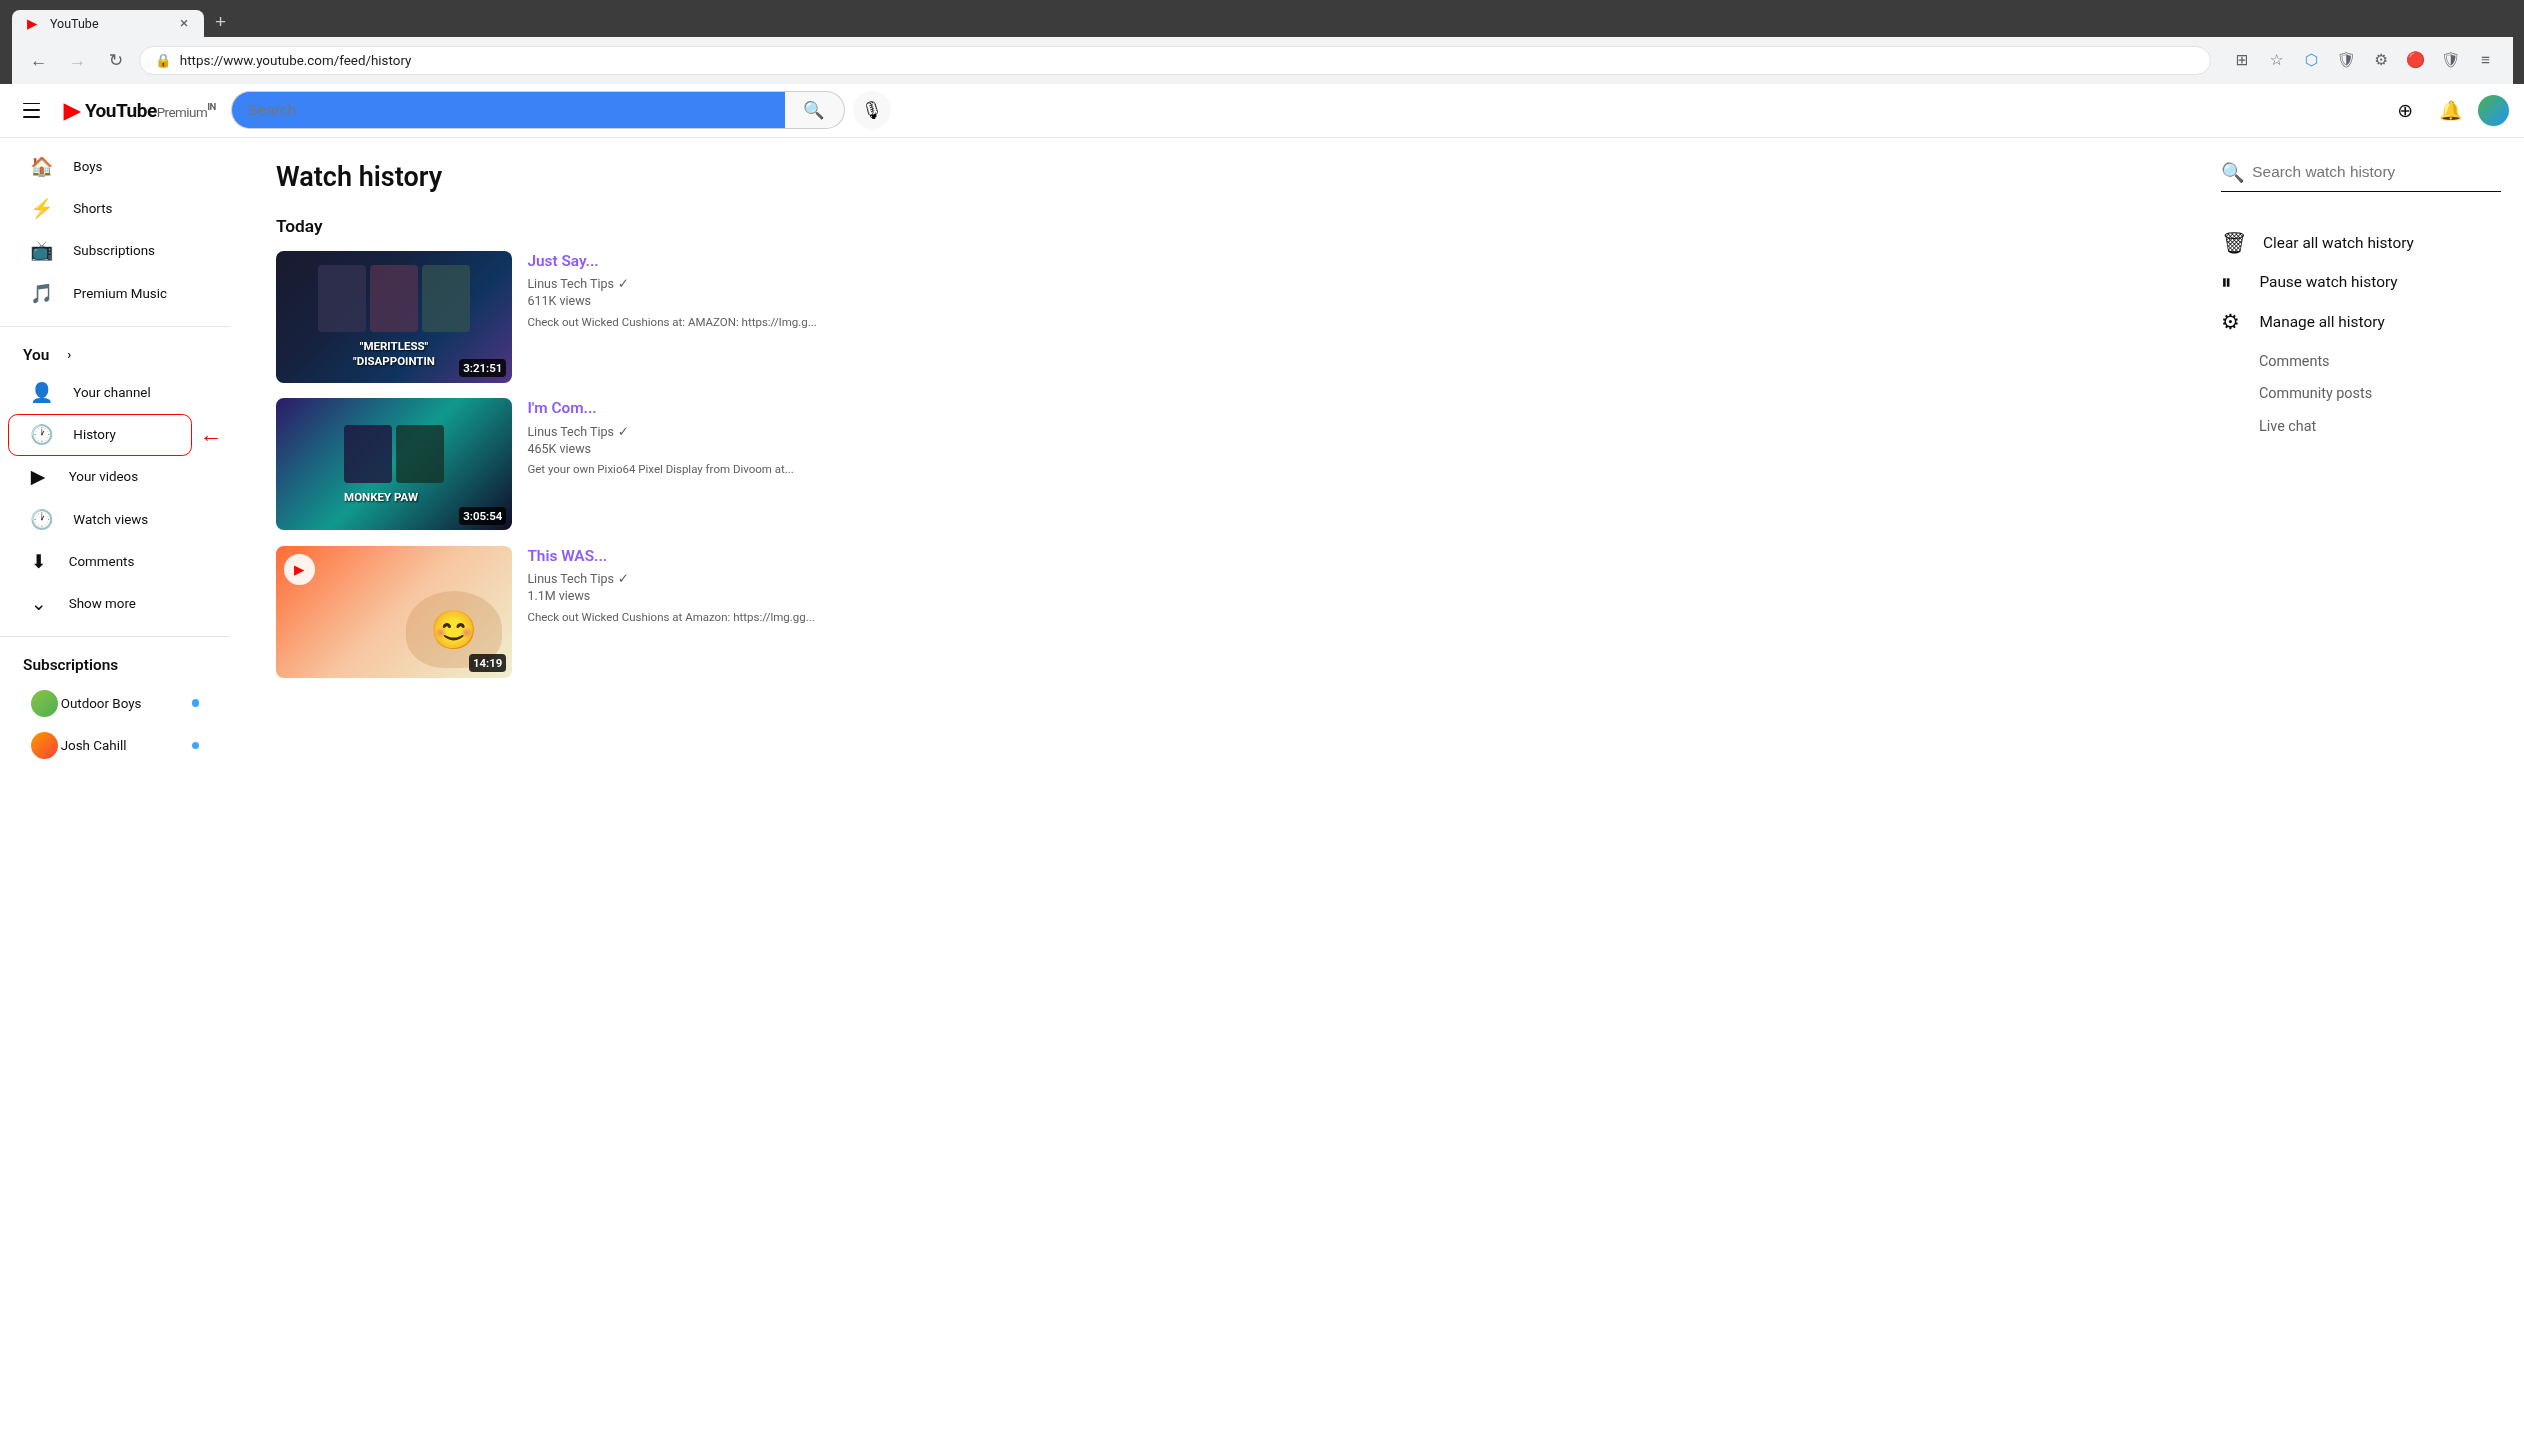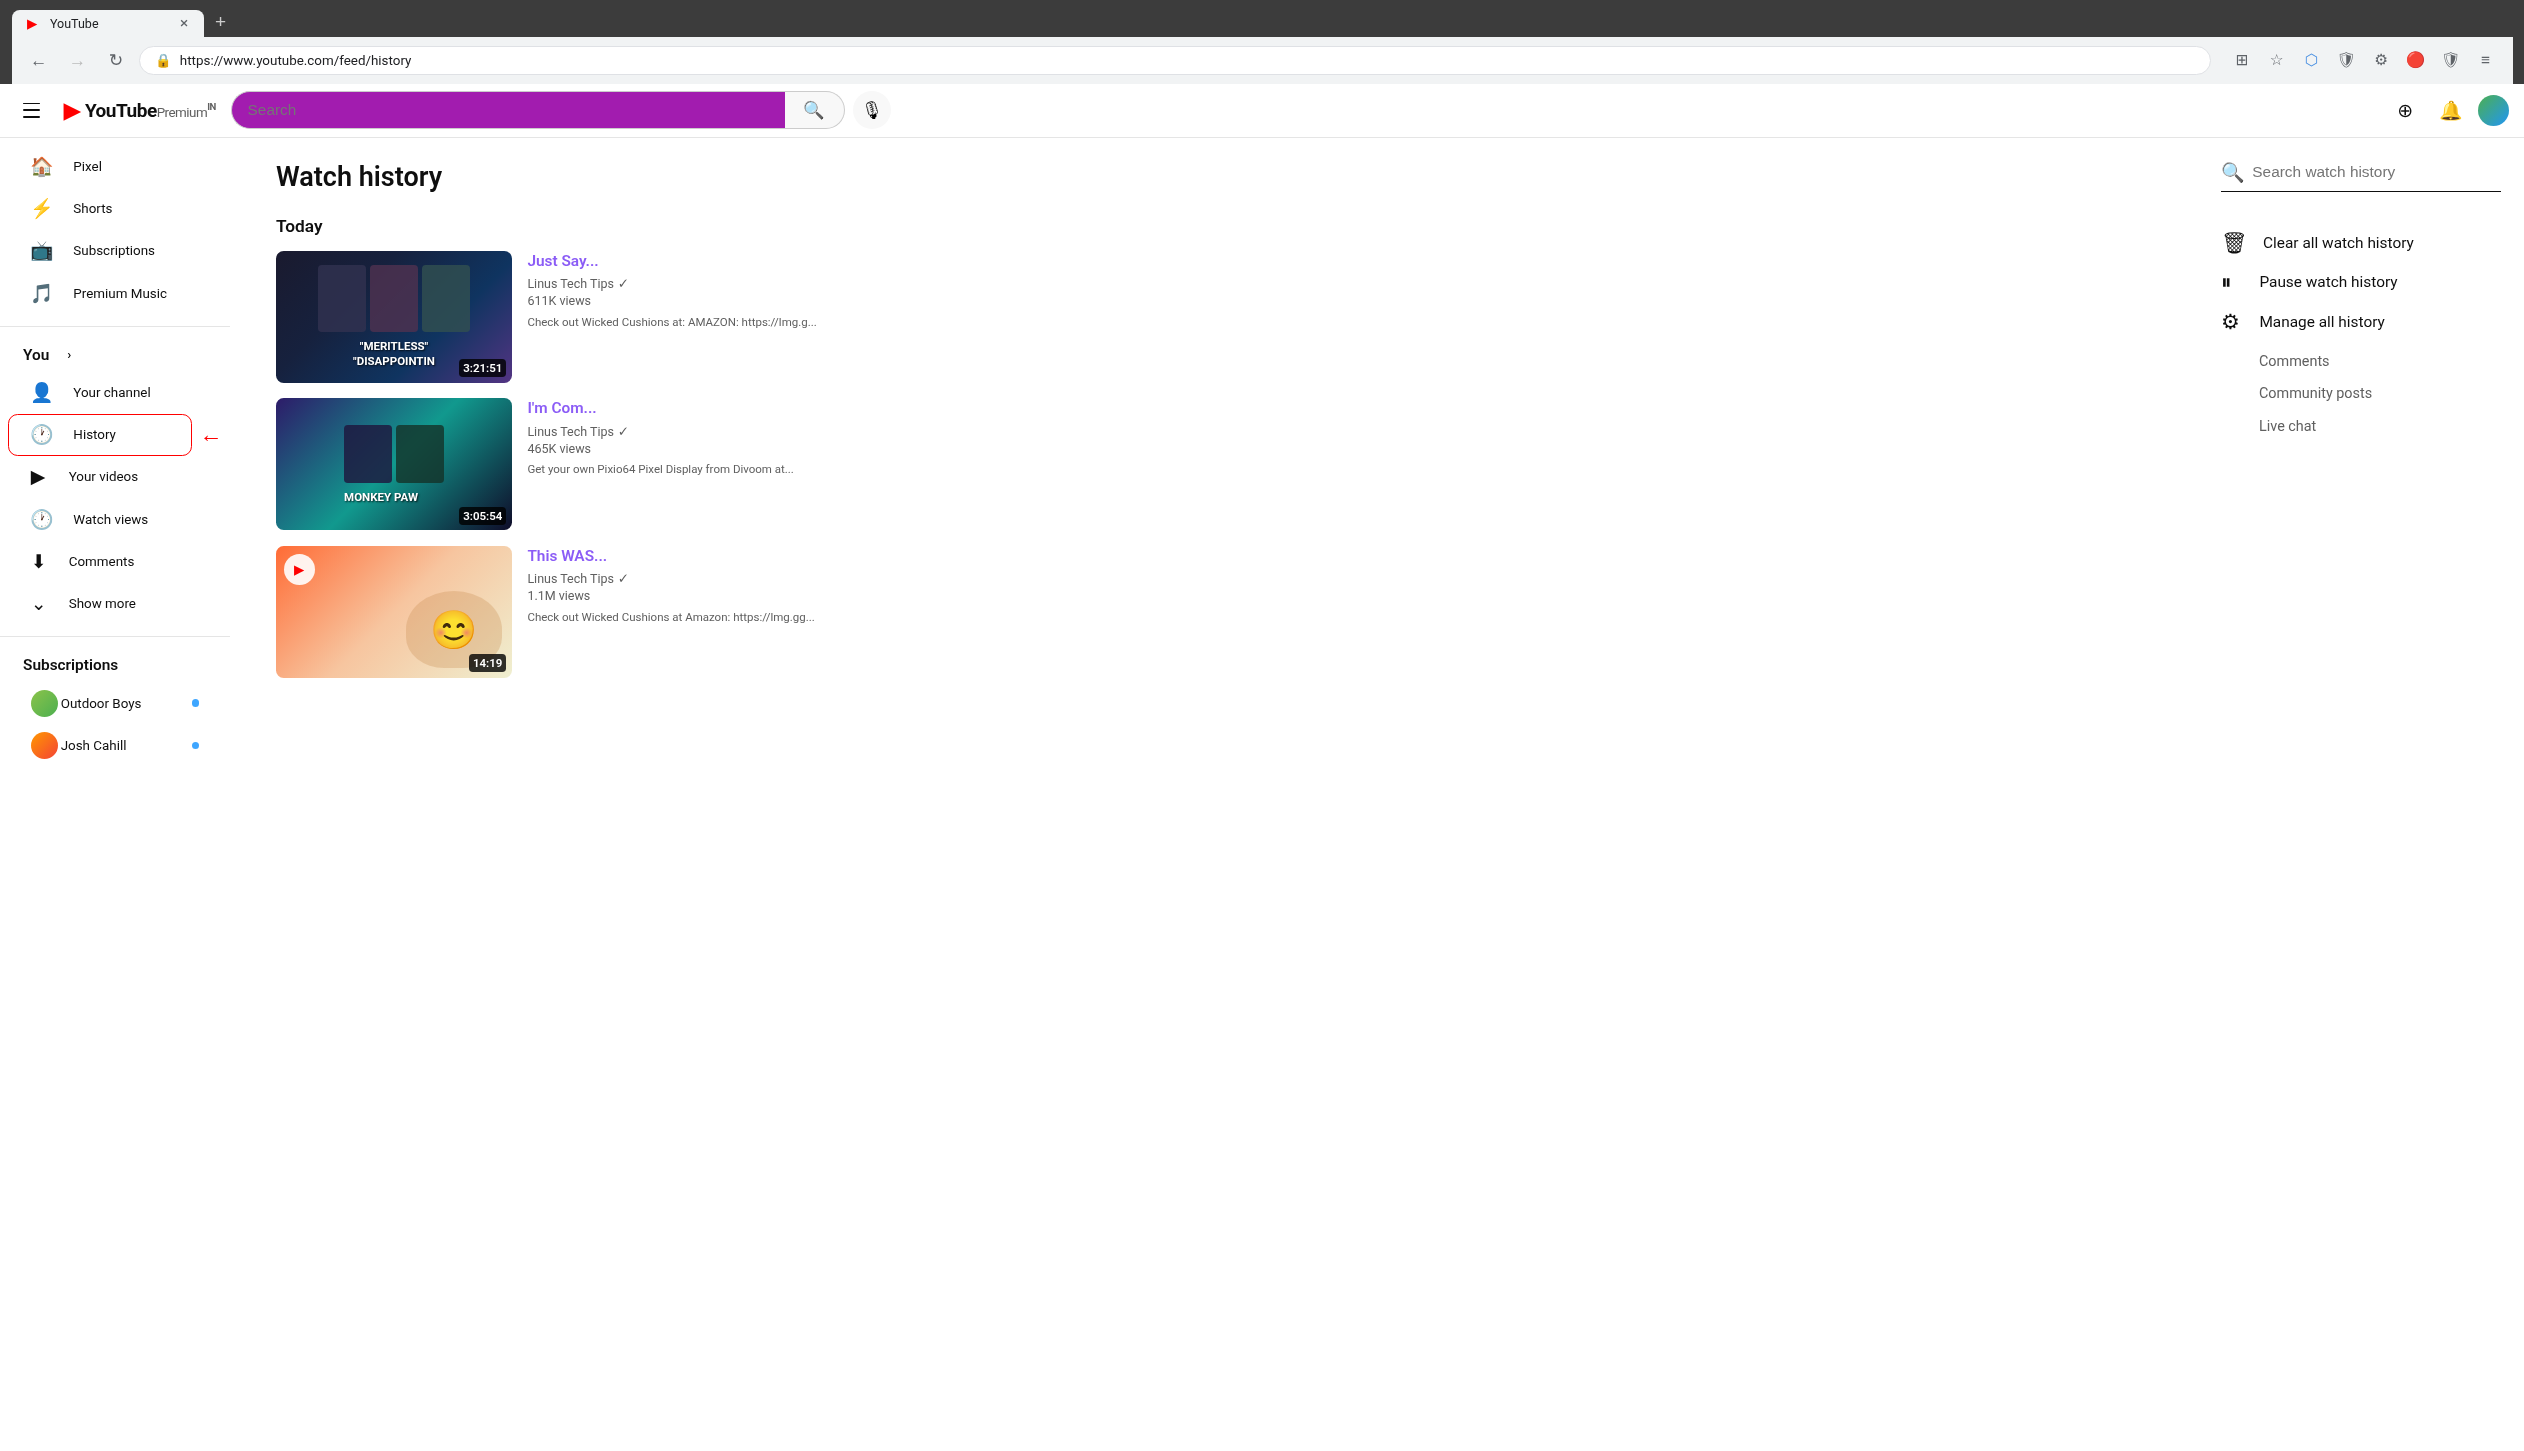--- a/index.html
+++ b/index.html
@@ -25,21 +25,21 @@
     .yt-header-left { display: flex; align-items: center; gap: 15.4px; }
     .hamburger-btn { background: none; border: none; cursor: pointer; padding: 7.7px; border-radius: 50%; display: flex; flex-direction: column; gap: 4.8px; }
     .hamburger-btn span { display: block; width: 17.3px; height: 1.9px; background: #0f0f0f; border-radius: 1px; }
     .yt-logo { display: flex; align-items: center; gap: 3.8px; text-decoration: none; color: #0f0f0f; }
     .yt-logo-icon { color: #ff0000; font-size: 23px; }
     .yt-logo-text { font-size: 19px; font-weight: 700; letter-spacing: -0.5px; }
     .yt-logo-premium { font-size: 13.4px; font-weight: 400; color: #606060; }
     .yt-logo-in { font-size: 9.6px; color: #606060; vertical-align: super; }
     .yt-header-center { flex: 1; display: flex; align-items: center; gap: 7.7px; }
     .yt-search-form { flex: 1; display: flex; max-width: 614px; }
-    .yt-search-input { flex: 1; border: 1px solid #ccc; border-right: none; border-radius: 23px 0 0 23px; padding: 7.7px 15.4px; font-size: 15.4px; outline: none; color: #0f0f0f; background: #a21caf; }
+    .yt-search-input { flex: 1; border: 1px solid #ccc; border-right: none; border-radius: 23px 0 0 23px; padding: 7.7px 15.4px; font-size: 15.4px; outline: none; color: #0f0f0f; background: #3b82f6; }
     .yt-search-btn { background: #f8f8f8; border: 1px solid #ccc; border-left: none; border-radius: 0 23px 23px 0; padding: 7.7px 19px; cursor: pointer; color: #0f0f0f; font-size: 17.3px; }
     .yt-mic-btn { background: #f8f8f8; border: 1px solid transparent; border-radius: 50%; width: 38px; height: 38px; display: flex; align-items: center; justify-content: center; cursor: pointer; font-size: 17.3px; }
     .yt-header-right { display: flex; align-items: center; gap: 7.7px; margin-left: auto; }
     .yt-header-icon-btn { background: none; border: none; cursor: pointer; width: 38px; height: 38px; border-radius: 50%; display: flex; align-items: center; justify-content: center; font-size: 19px; color: #0f0f0f; }
     .yt-avatar { width: 31px; height: 31px; border-radius: 50%; background: linear-gradient(135deg, #4CAF50, #2196F3); cursor: pointer; overflow: hidden; }
 
     
     .yt-body { display: flex; flex: 1; overflow: hidden; }
 
     
@@ -156,21 +156,21 @@
       <div class="yt-avatar"></div>
     </div>
   </header>
 
   <div class="yt-body">
 
     <nav class="yt-sidebar">
 
       <a class="sidebar-item" href="#">
         <span class="sidebar-icon">🏠</span>
-        <span>Pixel</span>
+        <span>Boys</span>
       </a>
       <a class="sidebar-item" href="#">
         <span class="sidebar-icon">⚡</span>
         <span>Shorts</span>
       </a>
       <a class="sidebar-item" href="#">
         <span class="sidebar-icon">📺</span>
         <span>Subscriptions</span>
       </a>
       <a class="sidebar-item" href="#">

